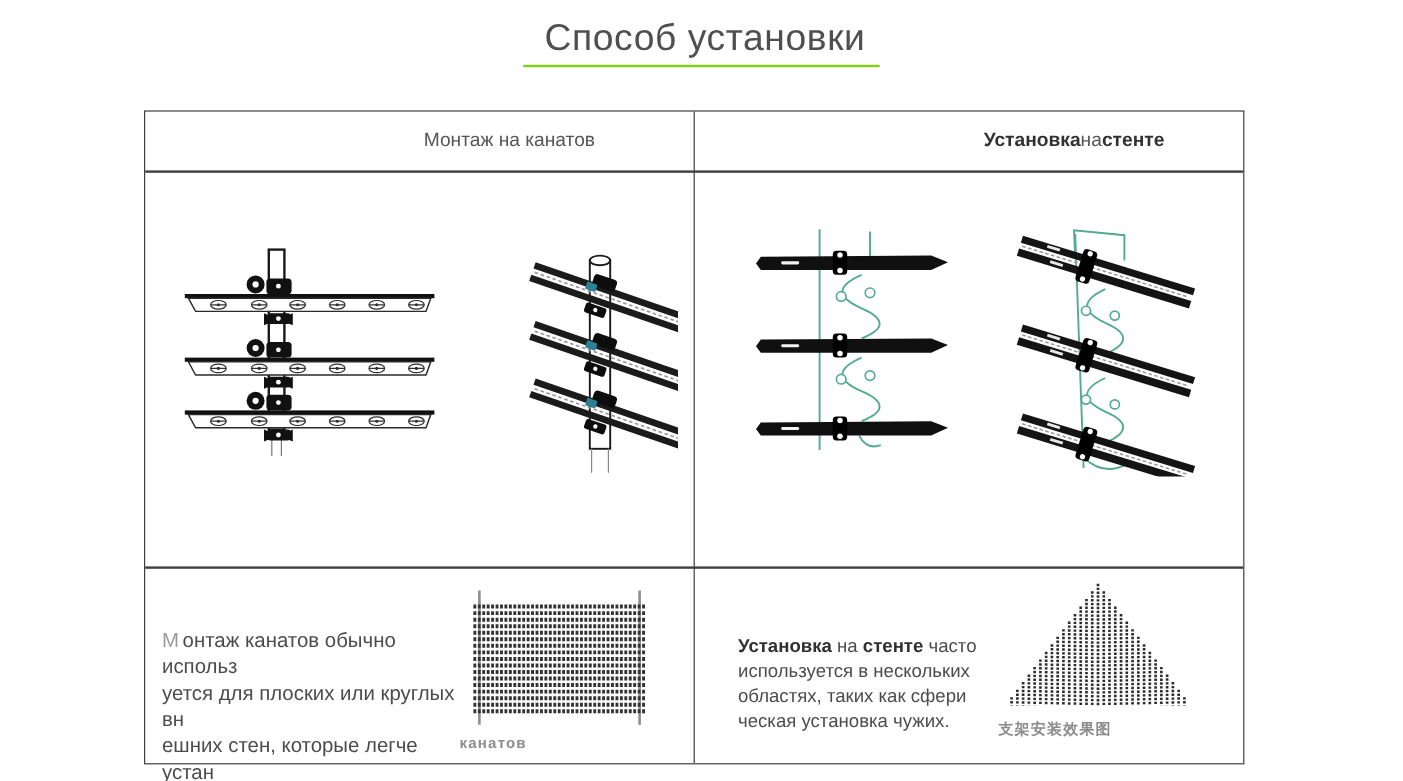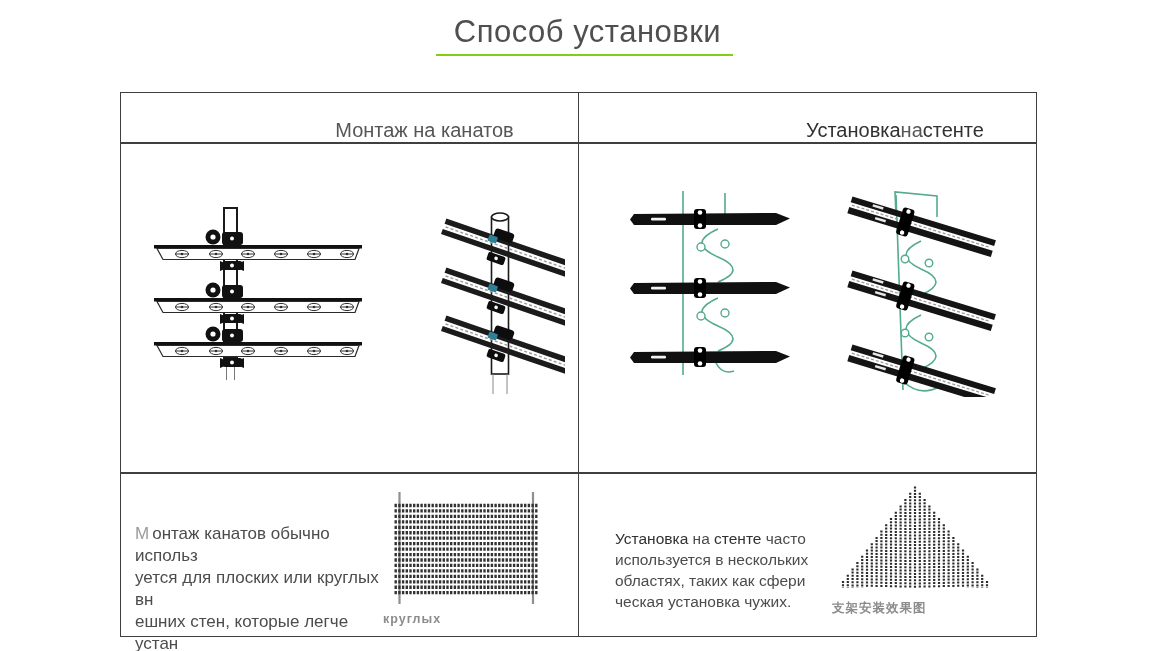--- a/index.html
+++ b/index.html
@@ -10,25 +10,25 @@
   .title{display:inline-block;font-size:31px;color:#4f4f4f;letter-spacing:0.5px;
          border-bottom:2px solid #84cc16;padding:2px 12px 4px 18px;}
   
   .table{position:absolute;left:120px;top:92px;width:915px;height:543px;
          border:1px solid #3f3f3f;background:#fff;}
   .vline{position:absolute;left:457px;top:0;bottom:0;width:1px;background:#3f3f3f;}
   .hline{position:absolute;left:0;right:0;height:2px;background:#3f3f3f;}
   .hline.h1{top:49px;}
   .hline.h2{top:379px;}
   
-  .hdr{position:absolute;top:13px;height:49px;display:flex;align-items:center;justify-content:center;
-       font-size:20px;color:#565656;box-sizing:border-box;}
+  .hdr{position:absolute;top:0;height:49px;display:flex;align-items:center;justify-content:center;
+       font-size:16px;color:#565656;box-sizing:border-box;}
   .hdr-l{left:0;width:457px;padding-left:150px;}
   .hdr-r{left:458px;width:457px;padding-left:175px;}
-  .b{font-weight:normal;color:#313131;}
+  .b{font-weight:bold;color:#313131;}
   
   .diag{position:absolute;}
   .d-cable-front{left:29px;top:99px;}
   .d-cable-persp{left:309px;top:101px;}
   .d-stand-front{left:507px;top:92px;}
   .d-stand-persp{left:712px;top:92px;}
   
   .desc{white-space:pre-line;}
   .desc-l{position:absolute;left:14px;top:408px;width:256px;font-size:17px;
           line-height:22px;color:#4c4c4c;}
@@ -213,21 +213,21 @@
             <line x1="11" y1="65.55000000000001" x2="154" y2="65.55000000000001" stroke="#323232" stroke-width="3.3" stroke-dasharray="2.4 1.3"></line>
             <line x1="11" y1="71" x2="154" y2="71" stroke="#323232" stroke-width="3.3" stroke-dasharray="2.4 1.3"></line>
             <line x1="11" y1="76.45" x2="154" y2="76.45" stroke="#323232" stroke-width="3.3" stroke-dasharray="2.4 1.3"></line>
             <line x1="11" y1="81.9" x2="154" y2="81.9" stroke="#323232" stroke-width="3.3" stroke-dasharray="2.4 1.3"></line>
             <line x1="11" y1="87.35000000000001" x2="154" y2="87.35000000000001" stroke="#323232" stroke-width="3.3" stroke-dasharray="2.4 1.3"></line>
             <line x1="11" y1="92.8" x2="154" y2="92.8" stroke="#323232" stroke-width="3.3" stroke-dasharray="2.4 1.3"></line>
             <line x1="11" y1="98.25" x2="154" y2="98.25" stroke="#323232" stroke-width="3.3" stroke-dasharray="2.4 1.3"></line>
             <line x1="11" y1="103.7" x2="154" y2="103.7" stroke="#323232" stroke-width="3.3" stroke-dasharray="2.4 1.3"></line>
           </g>
       </svg>
-      <div class="caption">круглых</div>
+      <div class="caption">канатов</div>
     </div>
 
     <div class="desc desc-r">
       <span class="b">Установка</span><span> на </span><span class="b">стенте</span><span> часто
 используется в нескольких
 областях, таких как сфери
 ческая установка чужих.</span>
     </div>
     <div class="fig fig-r">
       <svg width="160" height="114" viewBox="0 0 160 112">

